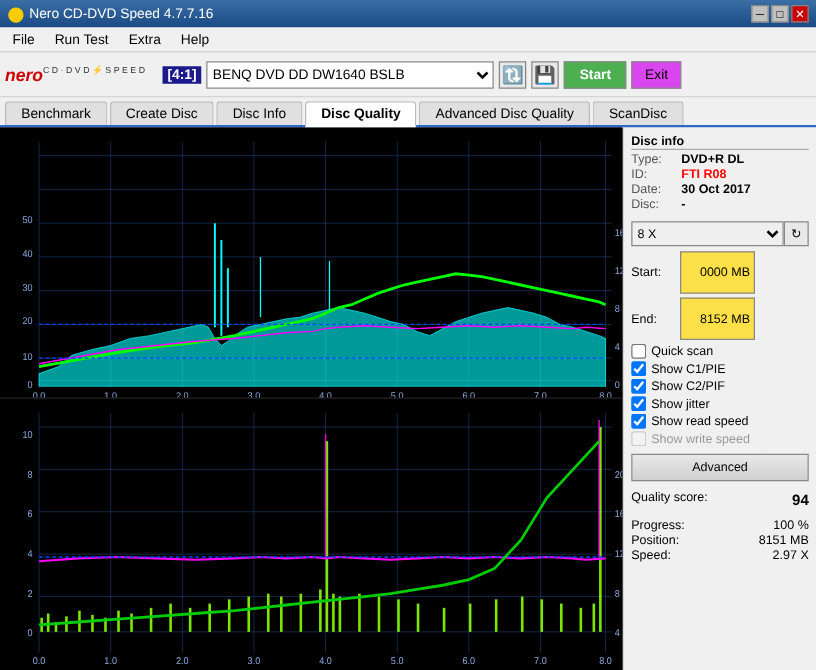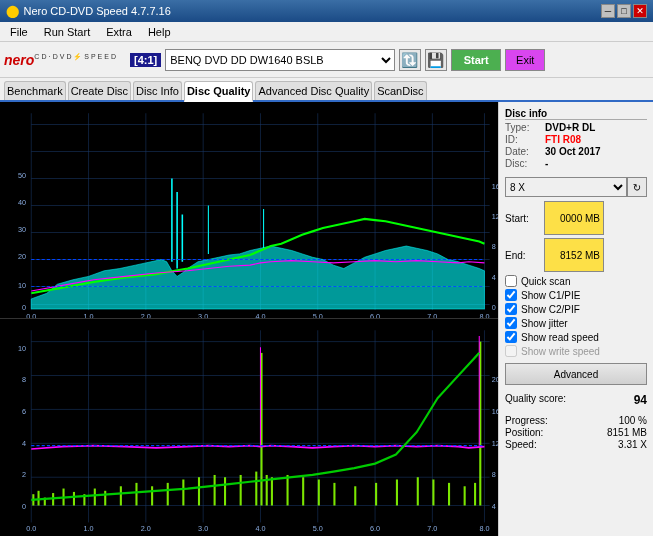--- a/index.html
+++ b/index.html
@@ -22,21 +22,21 @@
     .toolbar-btn { height: 22px; padding: 0 6px; border: 1px solid #888; background: #d946ef; cursor: pointer; font-size: 11px; }
     .toolbar-btn.start { background: #4CAF50; color: white; font-weight: bold; min-width: 50px; }
     .toolbar-btn.exit { min-width: 40px; }
     .toolbar-icon { width: 22px; height: 22px; border: 1px solid #888; background: #e8e8e8; display: flex; align-items: center; justify-content: center; cursor: pointer; font-size: 14px; }
     .nero-logo { display: flex; flex-direction: row; margin-right: 8px; }
     .nero-top { font-size: 14px; font-weight: bold; color: #cc0000; font-style: italic; line-height: 1; }
     .nero-bottom { font-size: 7px; color: #333; letter-spacing: 2px; line-height: 1; }
     
     
     .tab-bar { background: #f0f0f0; height: 24px; display: flex; align-items: flex-end; padding: 0 4px; border-bottom: 2px solid #316ac5; }
-    .tab { padding: 3px 2px; border: 1px solid #bbb; border-bottom: none; background: #e0e0e0; cursor: pointer; font-size: 11px; margin-right: 2px; border-radius: 3px 3px 0 0; }
+    .tab { padding: 3px 12px; border: 1px solid #bbb; border-bottom: none; background: #e0e0e0; cursor: pointer; font-size: 11px; margin-right: 2px; border-radius: 3px 3px 0 0; }
     .tab.active { background: #ffffff; font-weight: bold; border-bottom: 2px solid white; margin-bottom: -2px; z-index: 1; }
     
     
     .main-content { display: flex; height: calc(536px - 22px - 20px - 36px - 24px); }
     
     
     .chart-area { flex: 1; background: #000; position: relative; overflow: hidden; }
     
     
     .top-chart { height: 50%; border-bottom: 1px solid #333; position: relative; background: #000; }
@@ -83,21 +83,21 @@
   </div>
   <div class="title-bar-controls">
     <button class="title-btn">─</button>
     <button class="title-btn">□</button>
     <button class="title-btn" style="background:#cc0000; color:white;">✕</button>
   </div>
 </div>
 
 <div class="menu-bar">
   <span class="menu-item">File</span>
-  <span class="menu-item">Run Start</span>
+  <span class="menu-item">Run Test</span>
   <span class="menu-item">Extra</span>
   <span class="menu-item">Help</span>
 </div>
 
 <div class="toolbar">
   <div class="nero-logo">
     <span class="nero-top">nero</span>
     <span class="nero-bottom">CD·DVD⚡SPEED</span>
   </div>
   <span class="drive-label">[4:1]</span>
@@ -365,17 +365,17 @@
       <div class="progress-item">
         <span>Progress:</span>
         <span>100 %</span>
       </div>
       <div class="progress-item">
         <span>Position:</span>
         <span>8151 MB</span>
       </div>
       <div class="progress-item">
         <span>Speed:</span>
-        <span>3.31 X</span>
+        <span>2.97 X</span>
       </div>
     </div>
   </div>
 </div>
 
 </body></html>

